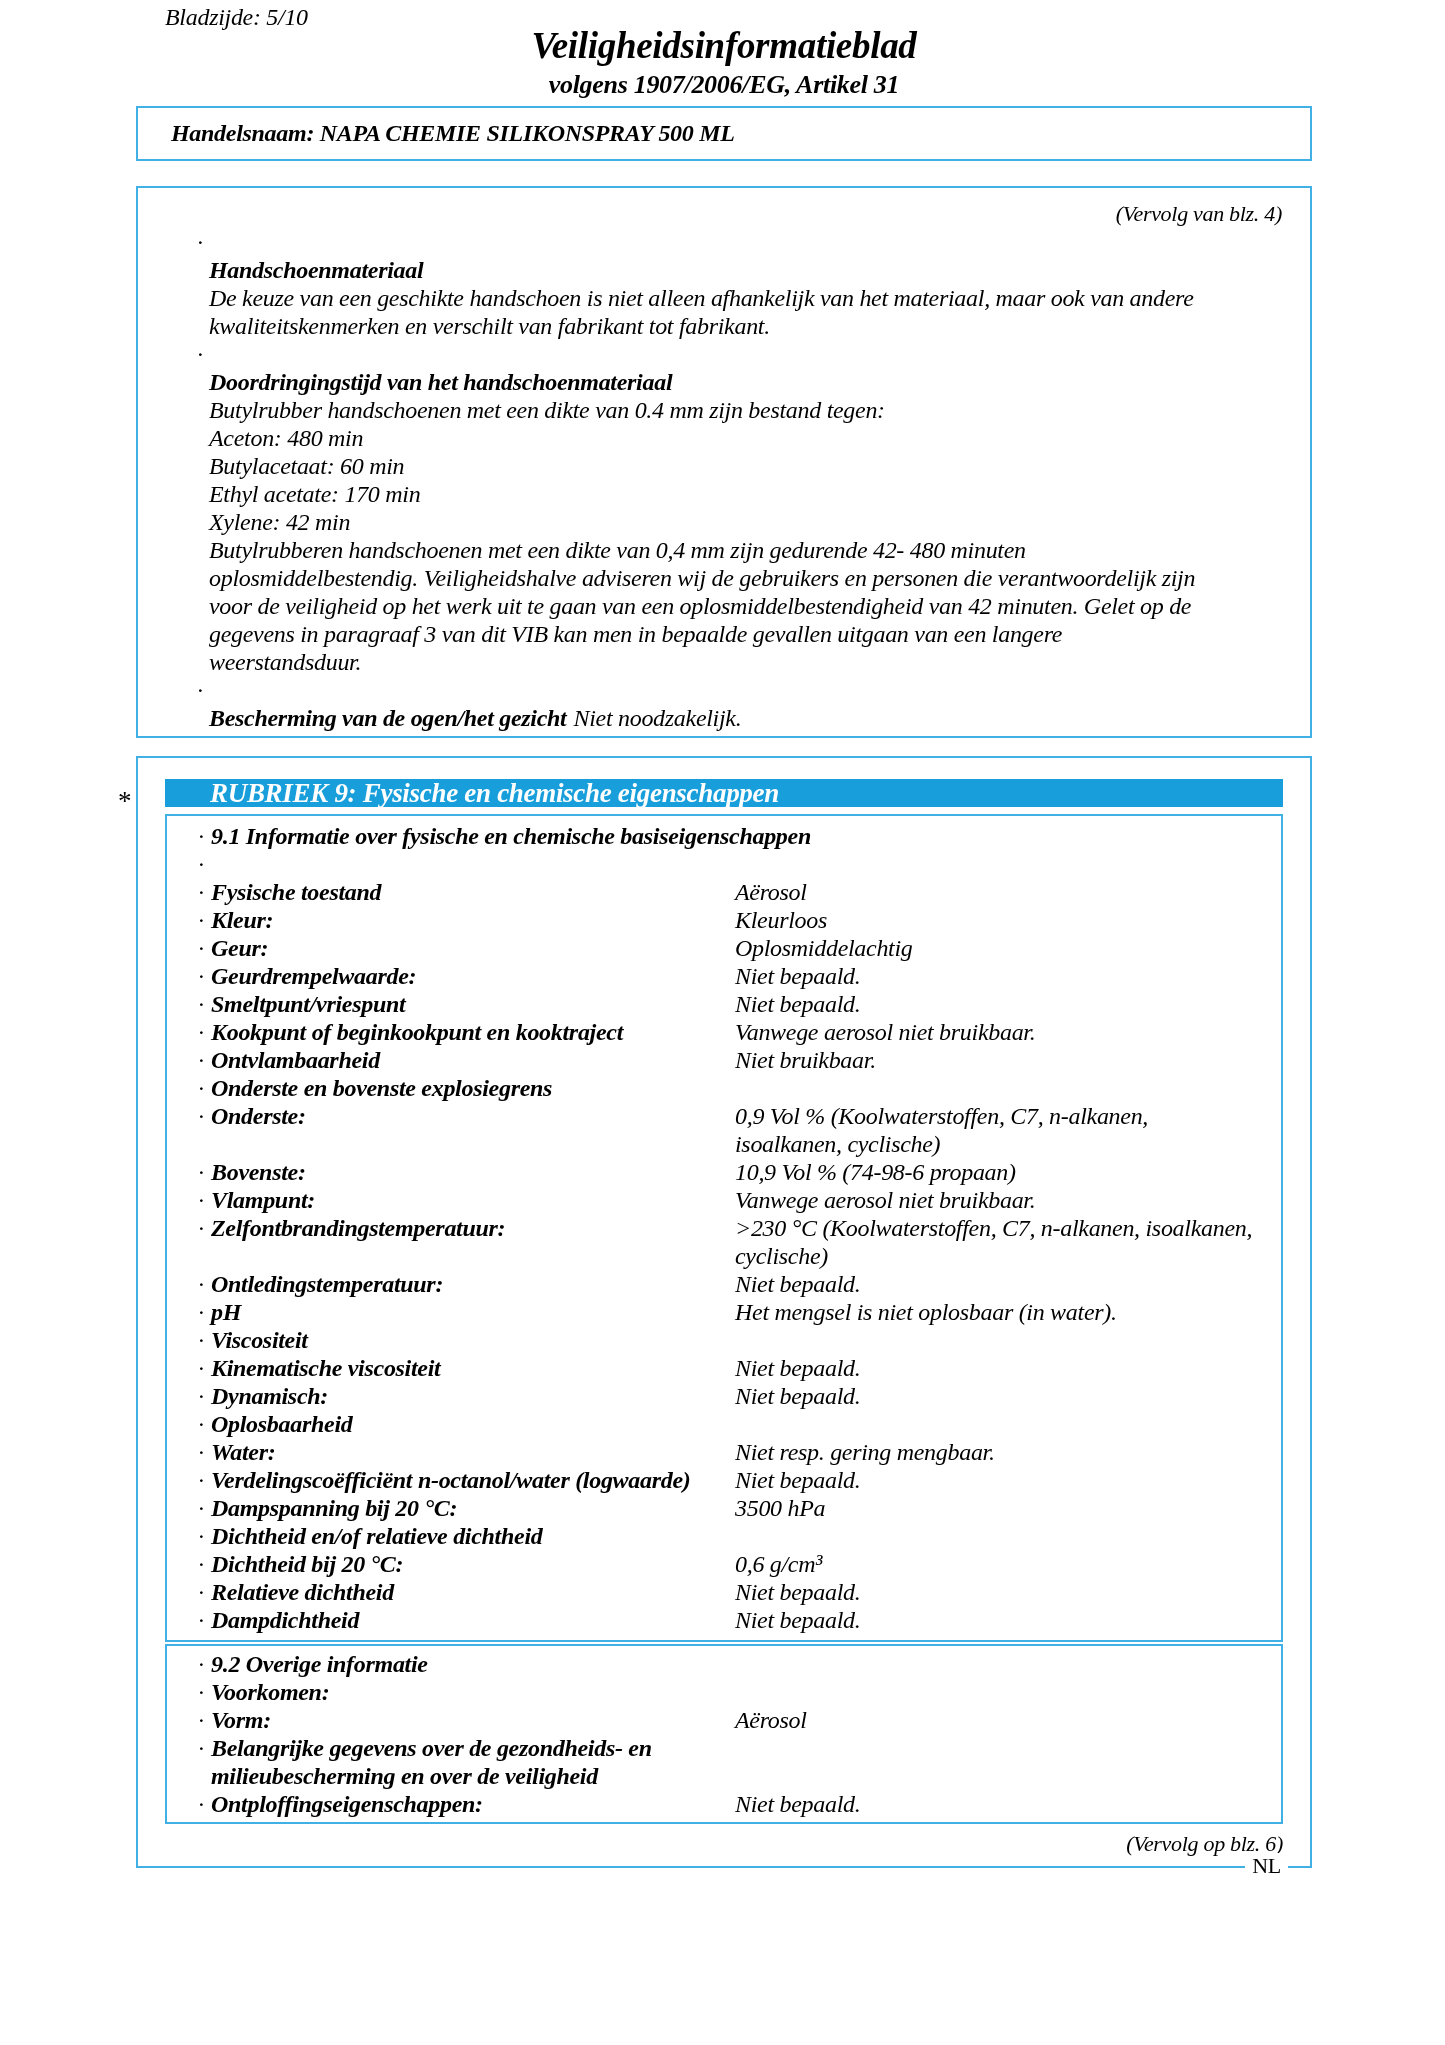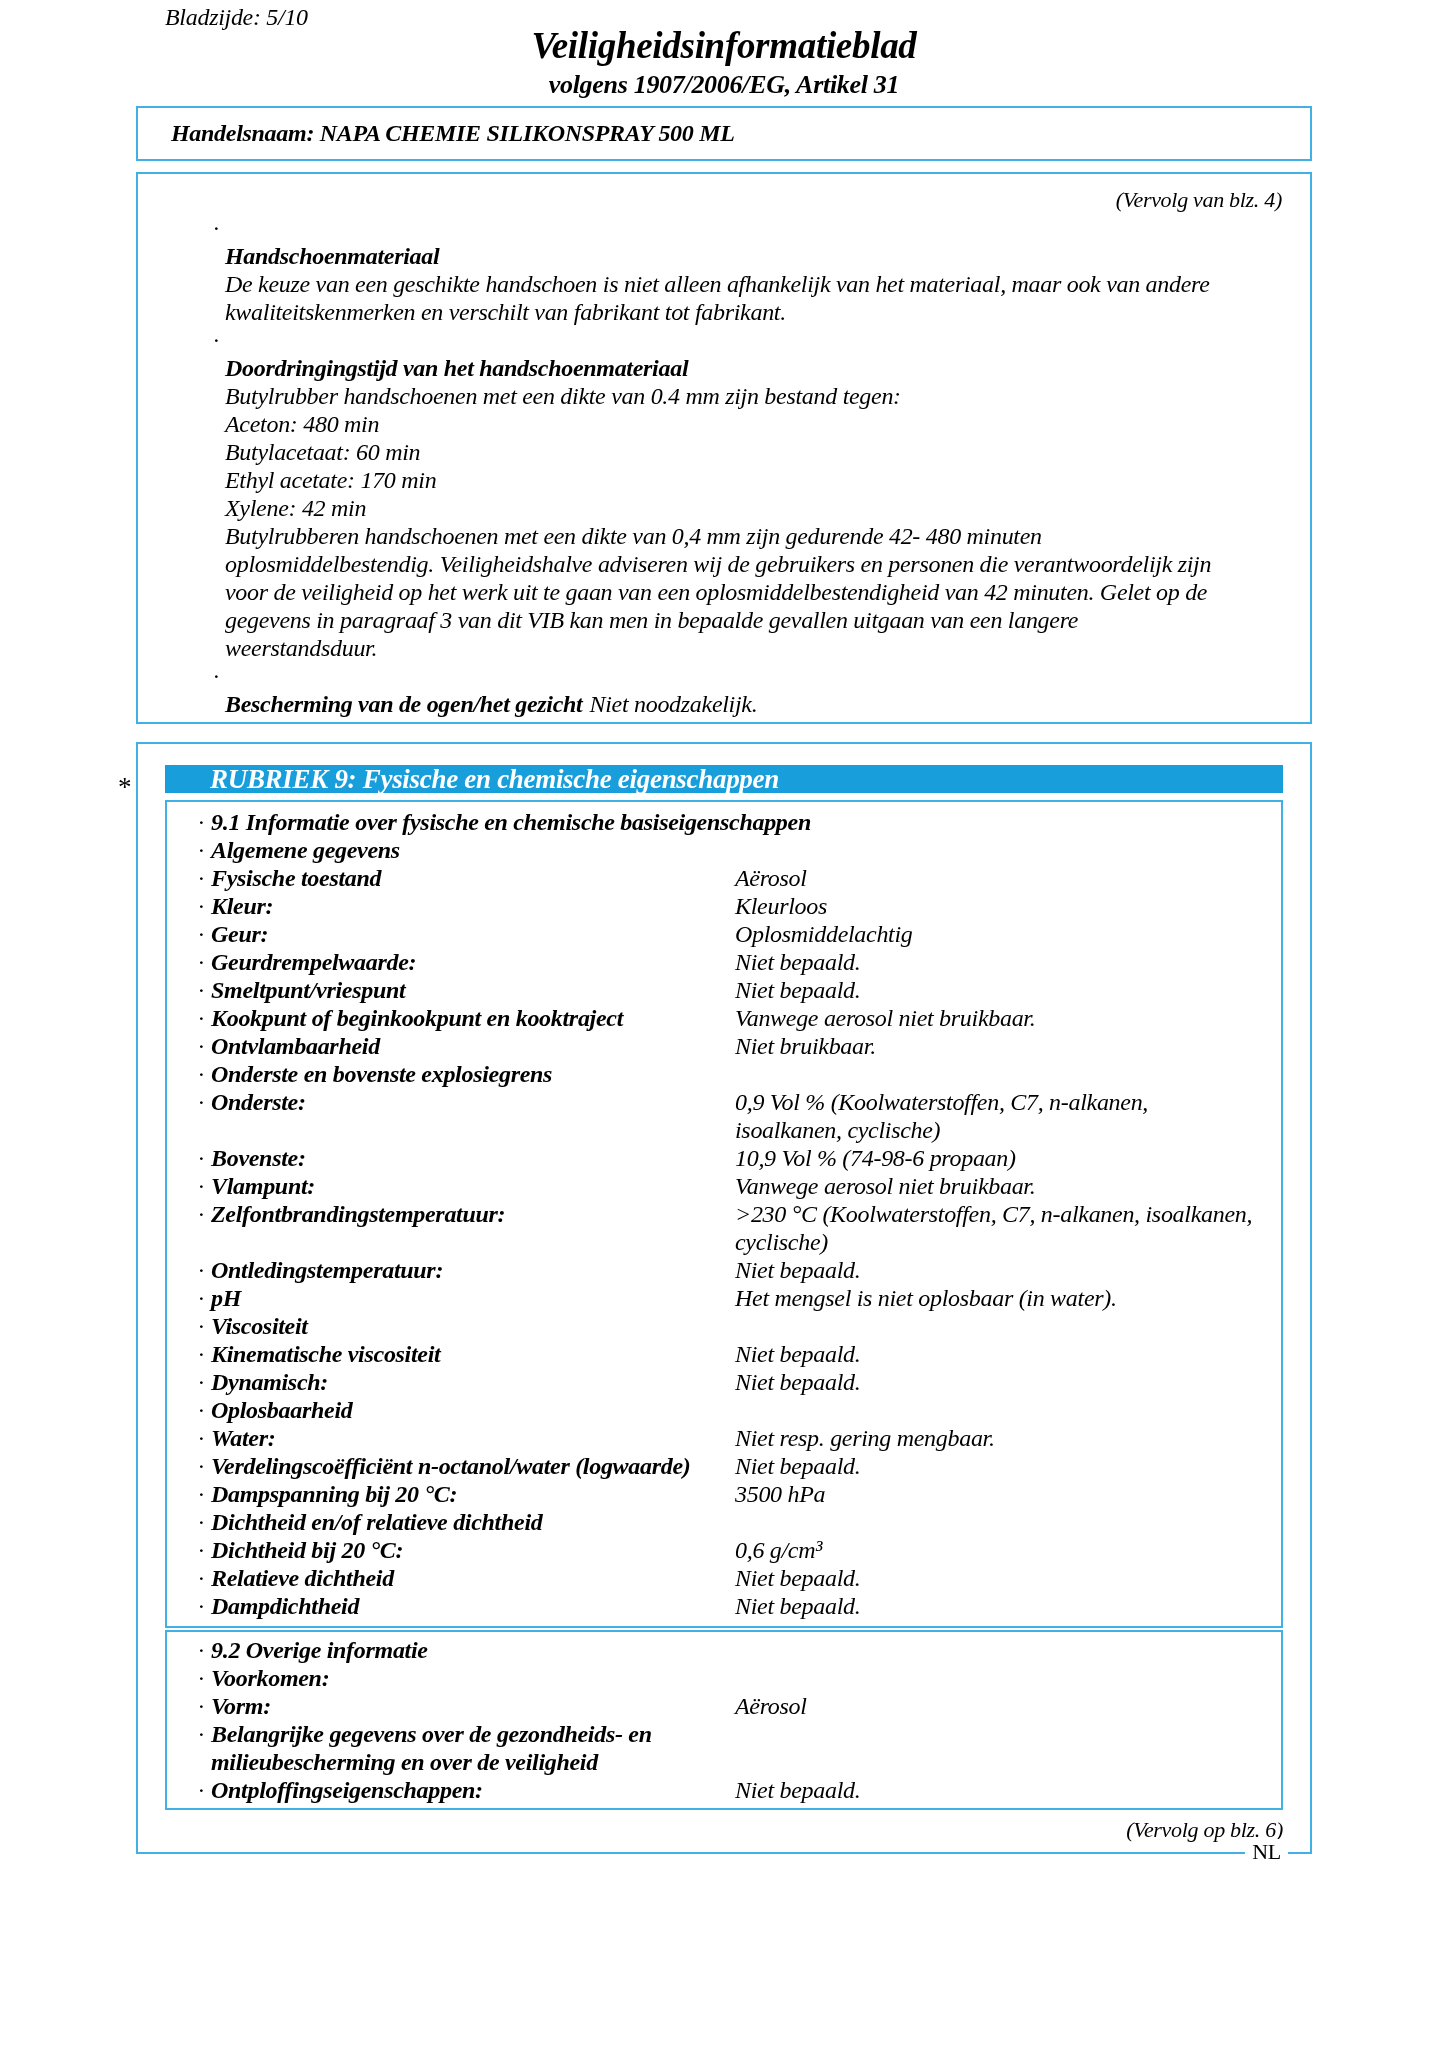--- a/index.html
+++ b/index.html
@@ -19,21 +19,21 @@
   .date-left{left:165px;top:110px;line-height:26px;}
   .date-center{left:136px;width:1176px;top:110px;text-align:center;line-height:26px;}
   .date-right{right:167px;top:110px;line-height:26px;}
 
   .main{position:absolute;left:136px;top:0;width:1176px;}
   .box{box-sizing:border-box;width:1176px;border:2px solid var(--accent);background:#fff;}
 
   .trade-box{margin-top:106px;height:55px;display:flex;align-items:center;padding-left:33px;}
   .trade-name{font-weight:bold;}
 
-  .s8-box{margin-top:11px;padding:12px 28px 4px 16px;}
+  .s8-box{margin-top:25px;padding:12px 28px 4px 0;}
   .continued-note{ text-align:right;font-size:22px;line-height:28px;}
   .s8line{position:relative;padding-left:71px;line-height:28px;white-space:pre-line;}
   .s8line .bullet{position:absolute;left:59px;top:0;white-space:normal;}
   .lbl-b{font-weight:bold;}
   .inline-val{margin-left:7px;}
 
   .s9-outer{position:relative;margin-top:18px;padding:21px 27px 8px 27px;}
   .asterisk{position:absolute;left:-20px;top:28px;font-style:normal;font-size:27px;}
   .s9-bar{box-sizing:border-box;height:28px;background:var(--bar);color:#fff;display:flex;align-items:center;
           padding-left:45px;font-weight:bold;font-size:27px;}
@@ -92,21 +92,21 @@
 
   <div class="box s9-outer">
     <span class="asterisk">*</span>
 
     <div class="s9-bar">
       <span>RUBRIEK 9: Fysische en chemische eigenschappen</span>
     </div>
 
     <div class="inner-box inner-1">
       <div class="prow"><span class="bullet">·</span><span class="plbl">9.1 Informatie over fysische en chemische basiseigenschappen</span><span class="pval"></span></div>
-      <div class="prow"><span class="bullet">·</span><span class="plbl">Algemene gegevens</span><span class="pval"></span></div>
+      <div class="prow"><span class="bullet">·</span><span class="pval"></span></div>
       <div class="prow"><span class="bullet">·</span><span class="plbl">Fysische toestand</span><span class="pval">Aërosol</span></div>
       <div class="prow"><span class="bullet">·</span><span class="plbl">Kleur:</span><span class="pval">Kleurloos</span></div>
       <div class="prow"><span class="bullet">·</span><span class="plbl">Geur:</span><span class="pval">Oplosmiddelachtig</span></div>
       <div class="prow"><span class="bullet">·</span><span class="plbl">Geurdrempelwaarde:</span><span class="pval">Niet bepaald.</span></div>
       <div class="prow"><span class="bullet">·</span><span class="plbl">Smeltpunt/vriespunt</span><span class="pval">Niet bepaald.</span></div>
       <div class="prow"><span class="bullet">·</span><span class="plbl">Kookpunt of beginkookpunt en kooktraject</span><span class="pval">Vanwege aerosol niet bruikbaar.</span></div>
       <div class="prow"><span class="bullet">·</span><span class="plbl">Ontvlambaarheid</span><span class="pval">Niet bruikbaar.</span></div>
       <div class="prow"><span class="bullet">·</span><span class="plbl">Onderste en bovenste explosiegrens</span><span class="pval"></span></div>
       <div class="prow"><span class="bullet">·</span><span class="plbl">Onderste:</span><span class="pval">0,9 Vol % (Koolwaterstoffen, C7, n-alkanen,
 isoalkanen, cyclische)</span></div>

